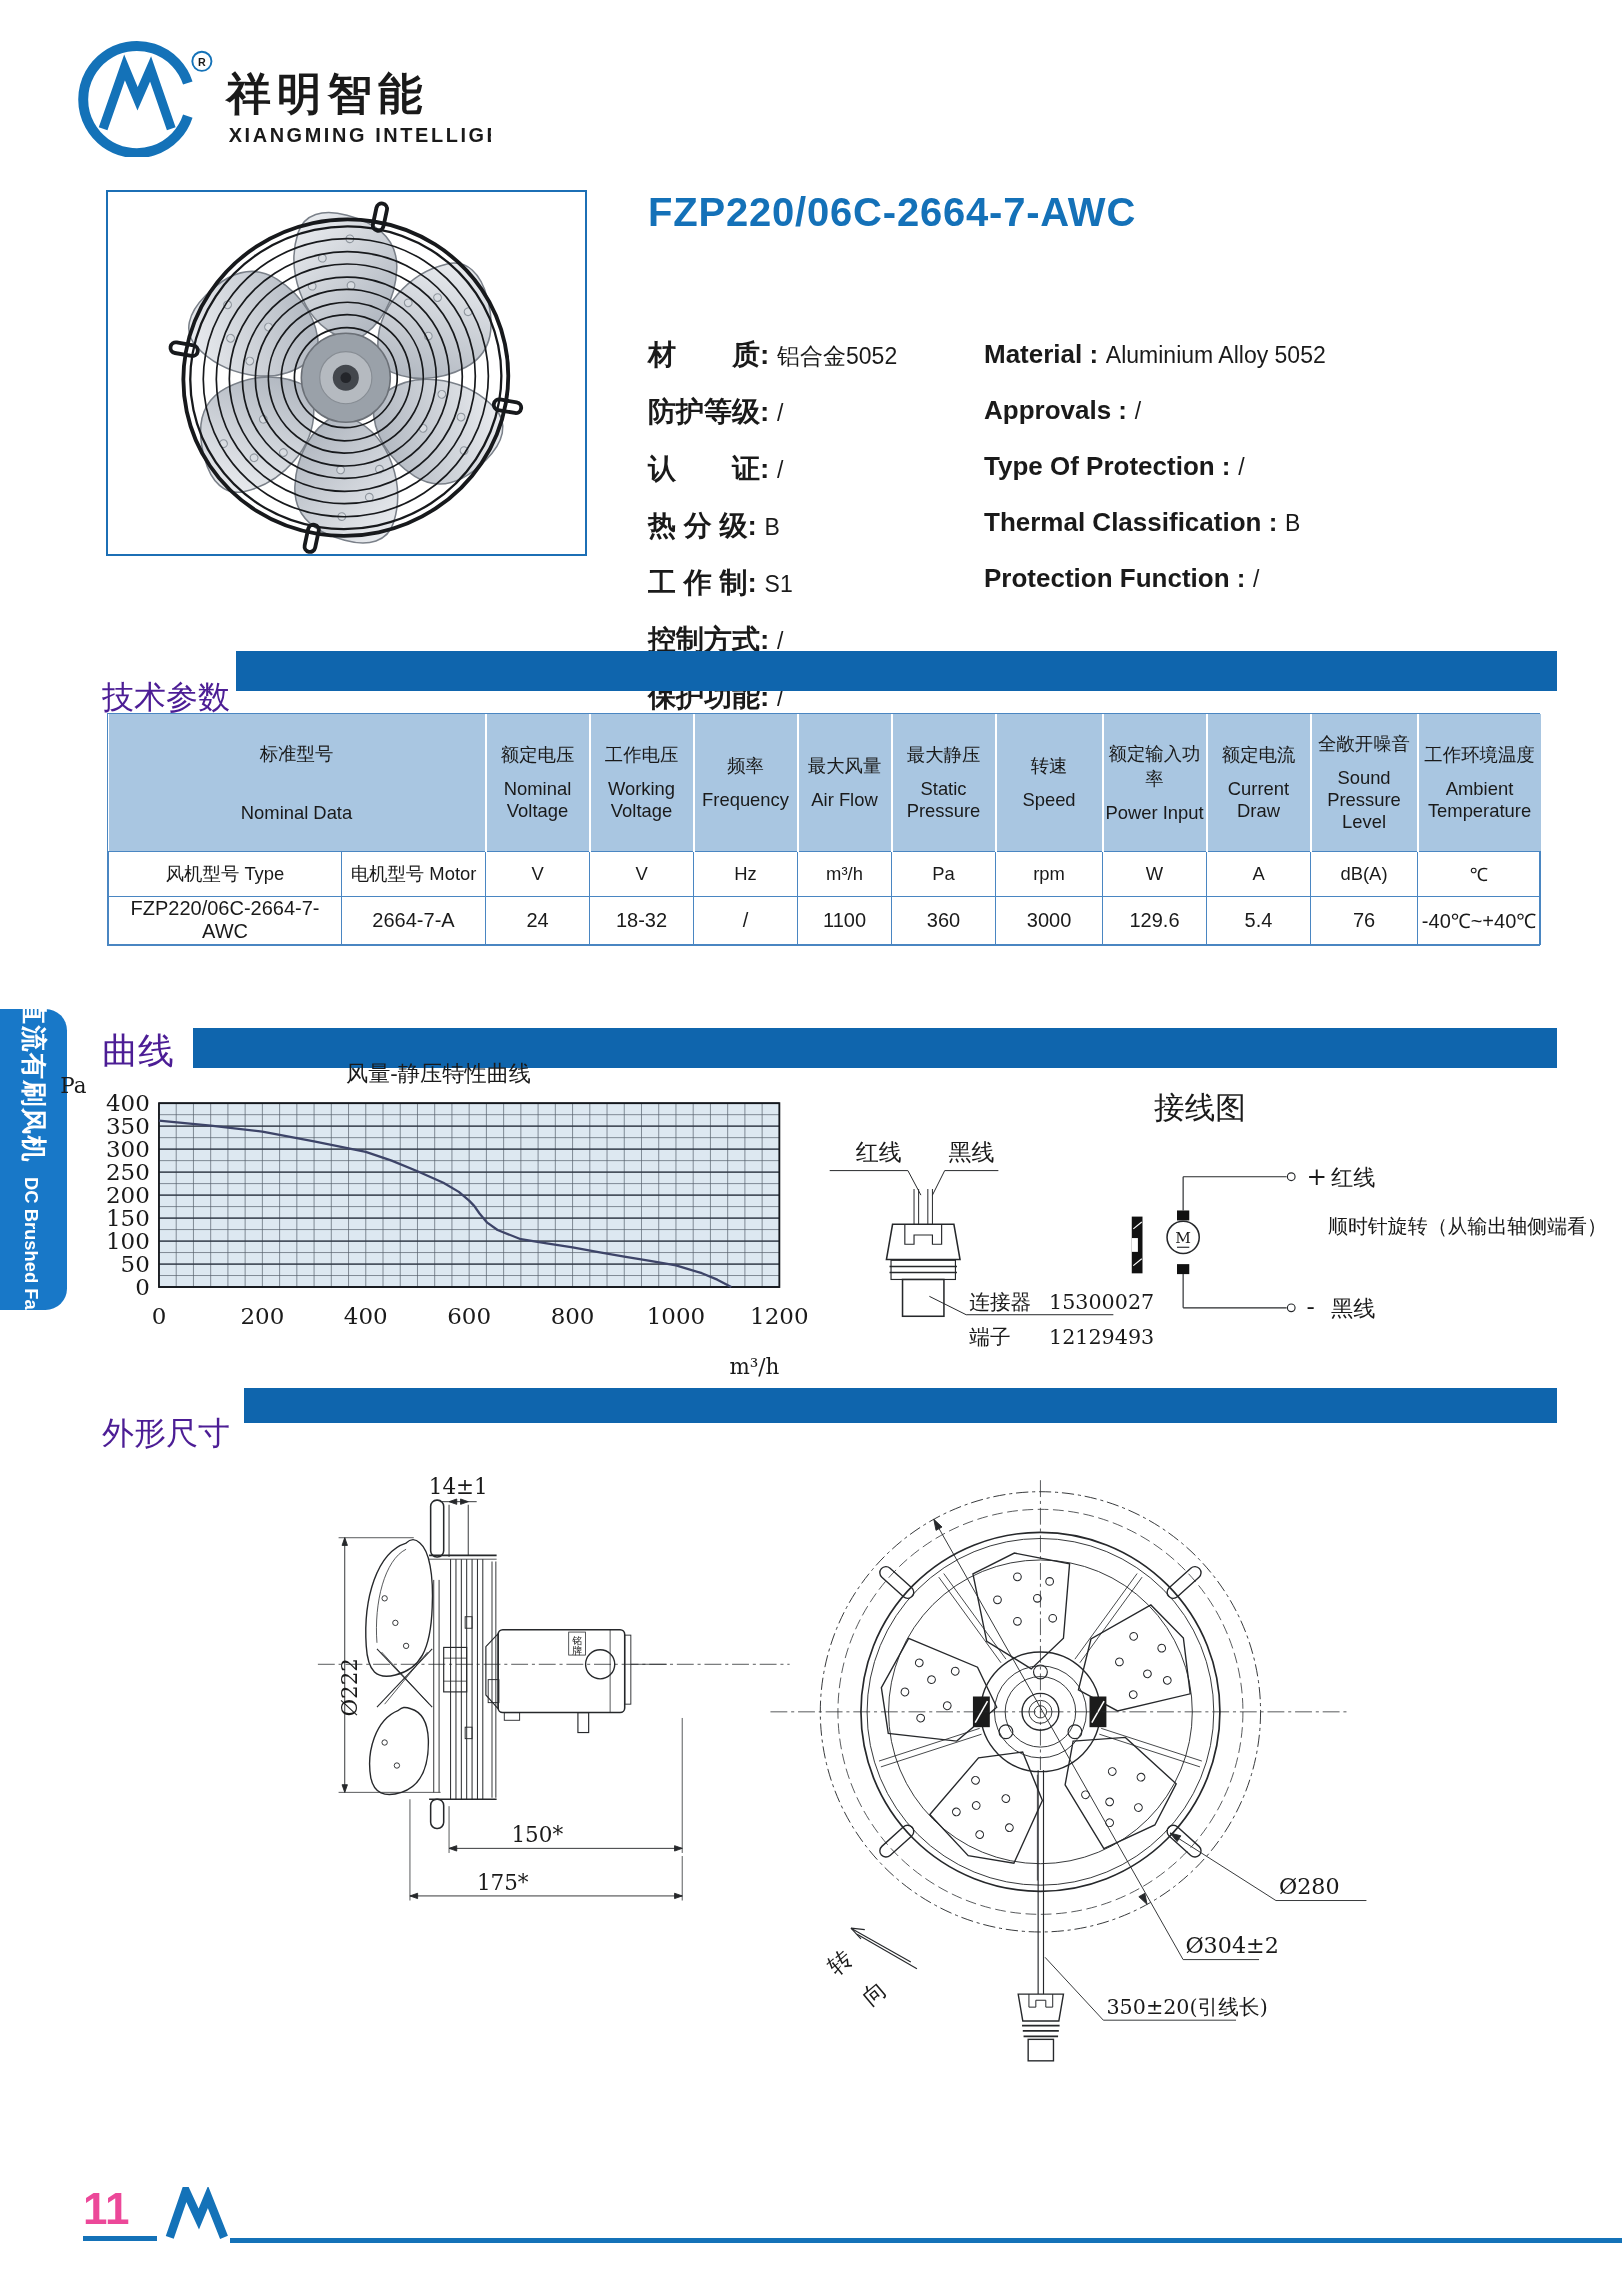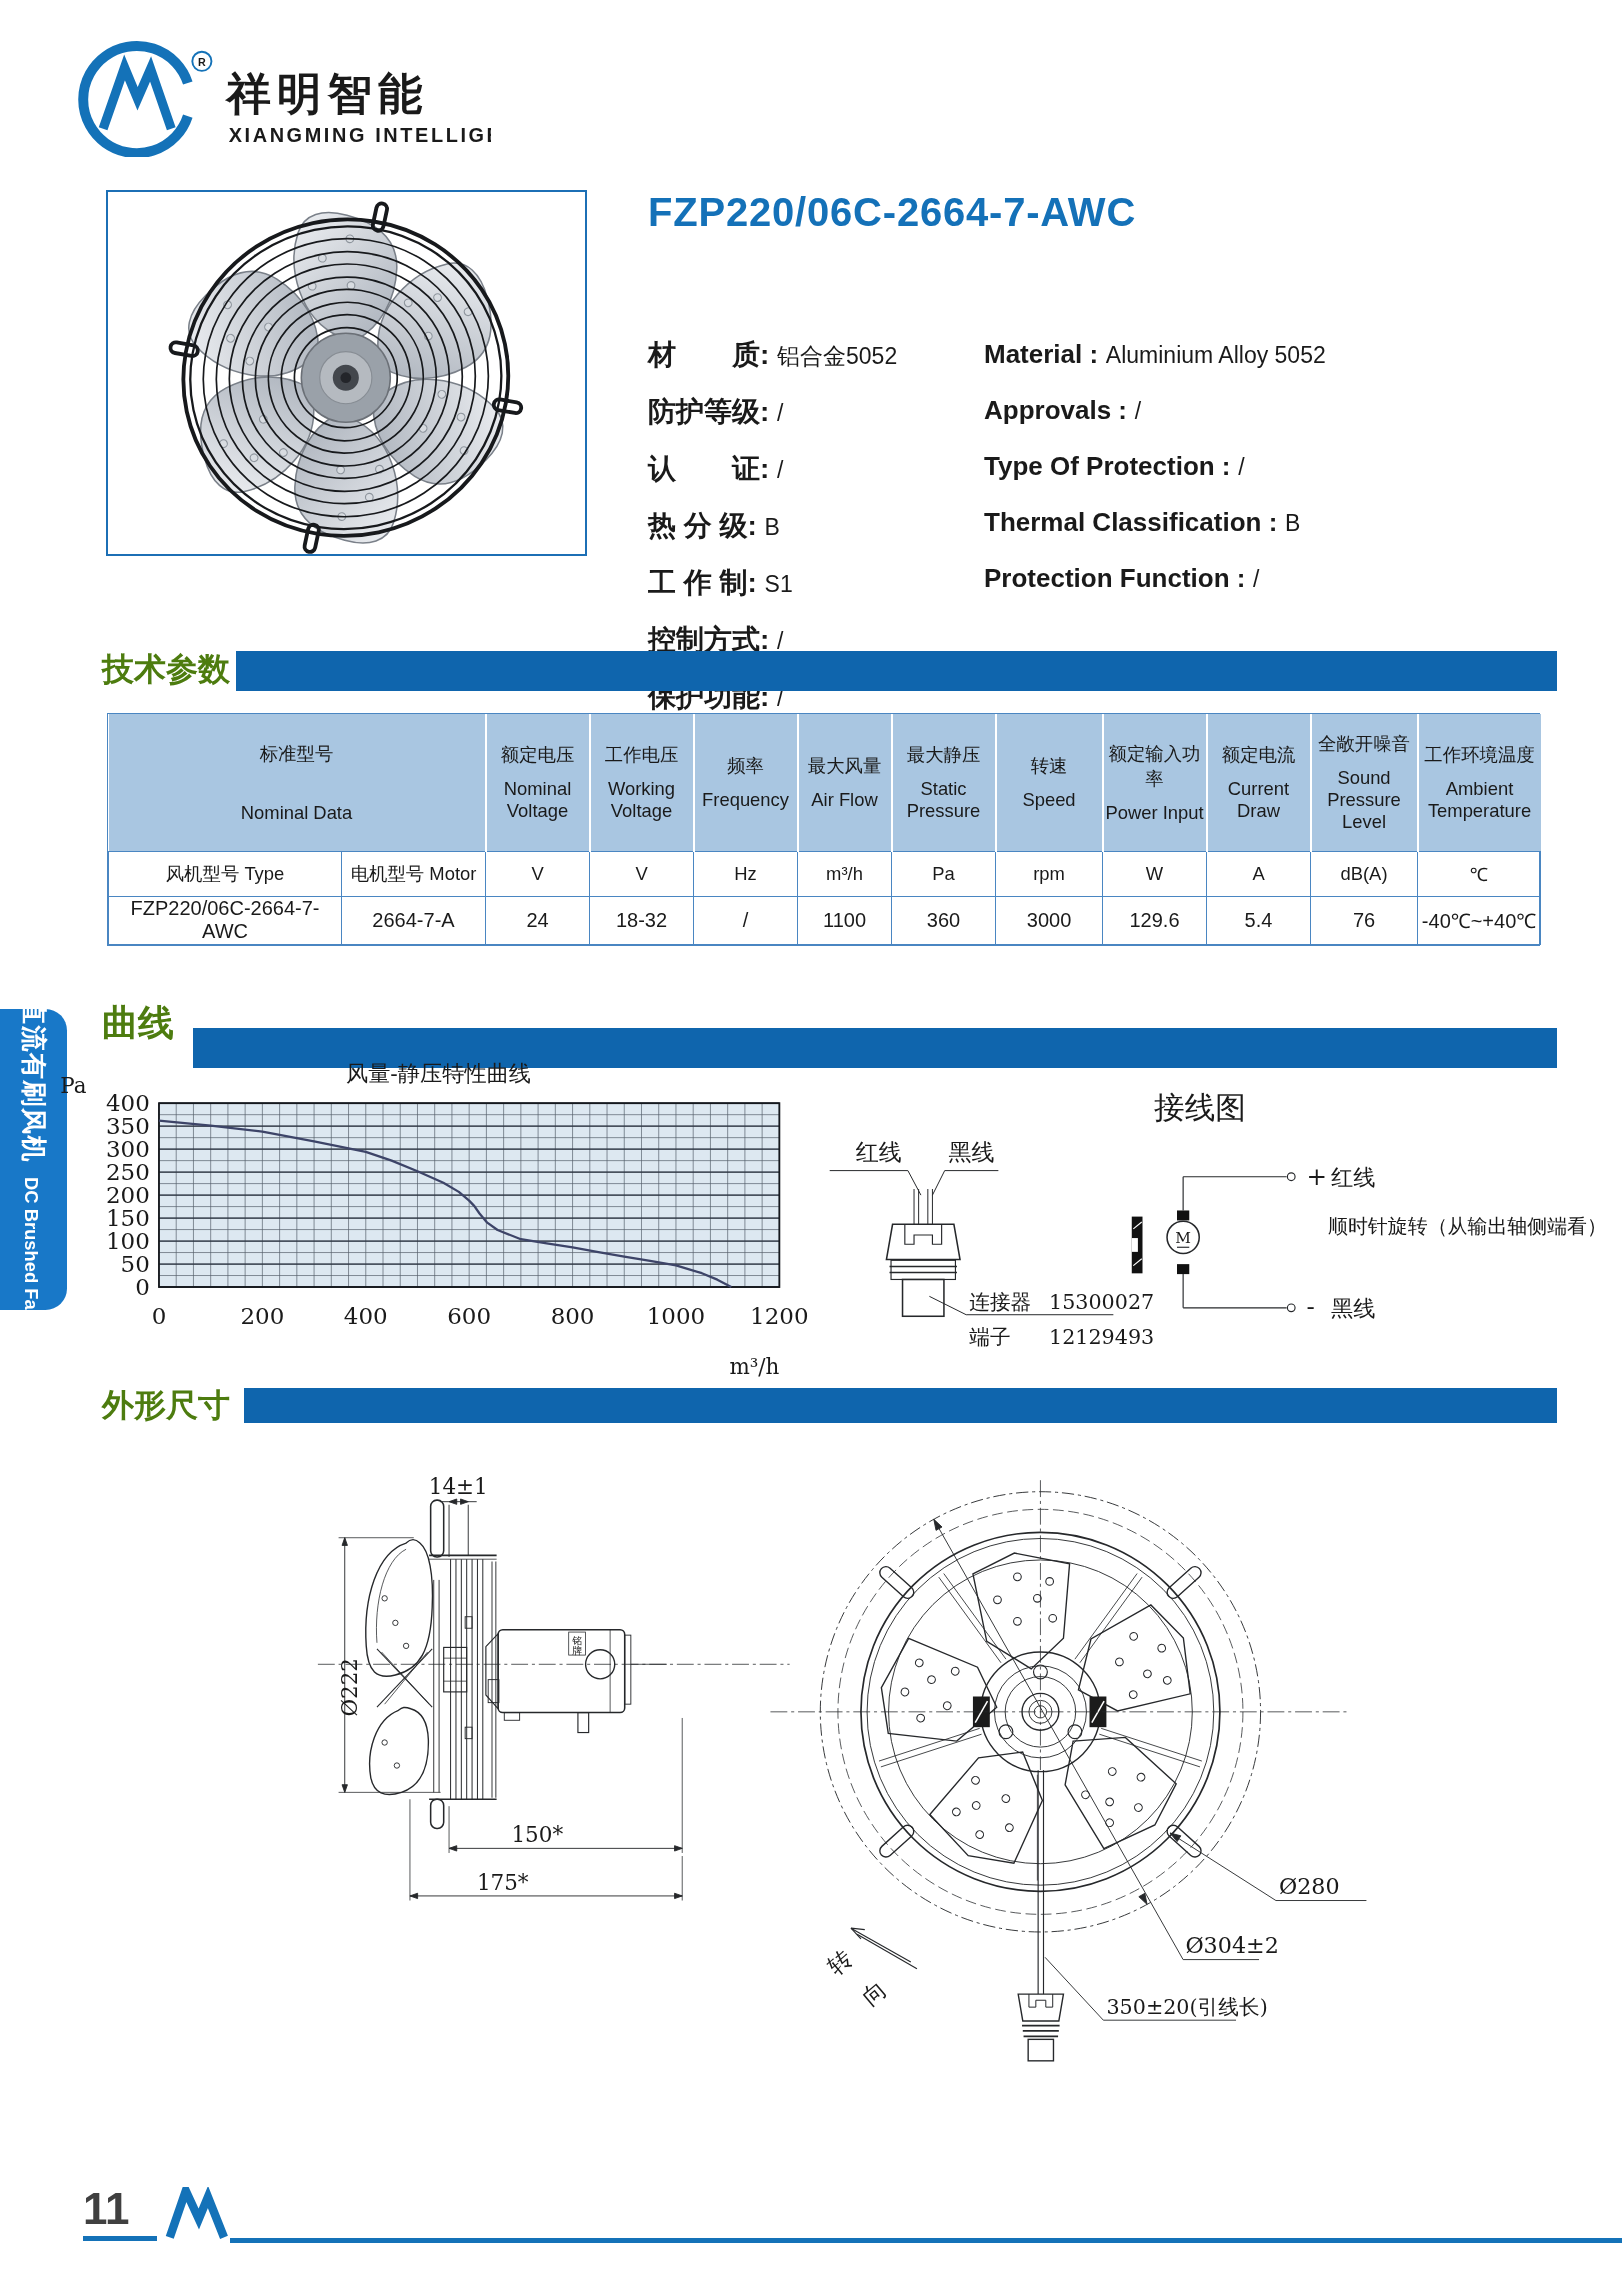--- a/index.html
+++ b/index.html
@@ -10,40 +10,40 @@
   .img-box { left:106px; top:190px; width:481px; height:366px; border:2.3px solid #1c6fb5; background:#fff; }
   
   .prod-title { left:648px; top:190px; font-size:40px; font-weight:bold; color:#1471b8; letter-spacing:0.8px; }
   
   .spec-col { line-height:51px; white-space:nowrap; }
   .spec-label-cn { font-size:28px; font-weight:bold; }
   .spec-value-cn { font-size:23px; margin-left:7.7px; }
   .spec-label-en { font-size:26px; font-weight:bold;text-align:center; }
   .spec-value-en { font-size:23px; margin-left:7.7px; }
   
-  .sec-title { font-size:32px; font-weight:bold; color:#4d7c0f; }
+  .sec-title { font-size:32px; font-weight:normal; color:#4c1d95;margin-top:28px; }
   .sec-bar { background:#0f65ad; }
   
   .tbl-wrap { left:107px; top:713px; width:1433px; border:1.5px solid #4a86c2; }
   table { border-collapse:collapse; width:100%; table-layout:fixed; }
   td { text-align:center; vertical-align:middle; }
   .hc { background:#a9c6e1; border-right:2.3px solid #fff; border-bottom:1.5px solid #4a86c2; height:137px; font-size:18.4px; }
   .hc:last-child { border-right:none; }
   .hc .cn { margin-bottom:10.7px; }
   .gh .cn { margin-bottom:36px; }
   .uc { border:1.5px solid #4a86c2; height:45px; font-size:18.4px; }
   .vc { border:1.5px solid #4a86c2; height:48px; font-size:20px; }
   
   .side-tab { left:0; top:1009px; width:67px; height:301px; background:#1878c8; border-radius:0 21.5px 21.5px 0;
               display:flex; align-items:center; justify-content:center; }
   .side-tab-inner { transform:rotate(90deg); white-space:nowrap; color:#fff; }
   .side-tab-cn { font-size:26px; font-weight:bold; letter-spacing:1.5px; }
   .side-tab-en { font-size:18.4px; font-weight:600; margin-left:14px; }
   
-  .page-num { left:83px; top:2184px; font-size:44px; font-weight:bold; color:#404040; }
+  .page-num { left:83px; top:2184px; font-size:44px; font-weight:bold; color:#ec4899; }
   .page-underline { left:83px; top:2236px; width:74px; height:4.6px; background:#1472b8; }
   .footer-line { left:230px; top:2238px; width:1393px; height:4.6px; background:#1472b8; }
   svg text { font-family:"DejaVu Serif", serif; fill:#1a1a1a; }
   svg text.sans { font-family:"Liberation Sans", sans-serif; }
   .dwg { stroke:#26282b; fill:none; }
 </style>
 </head>
 <body>
 
 <svg class="abs" style="left:46px;top:23px" width="445" height="134" viewBox="0 0 580 175">

